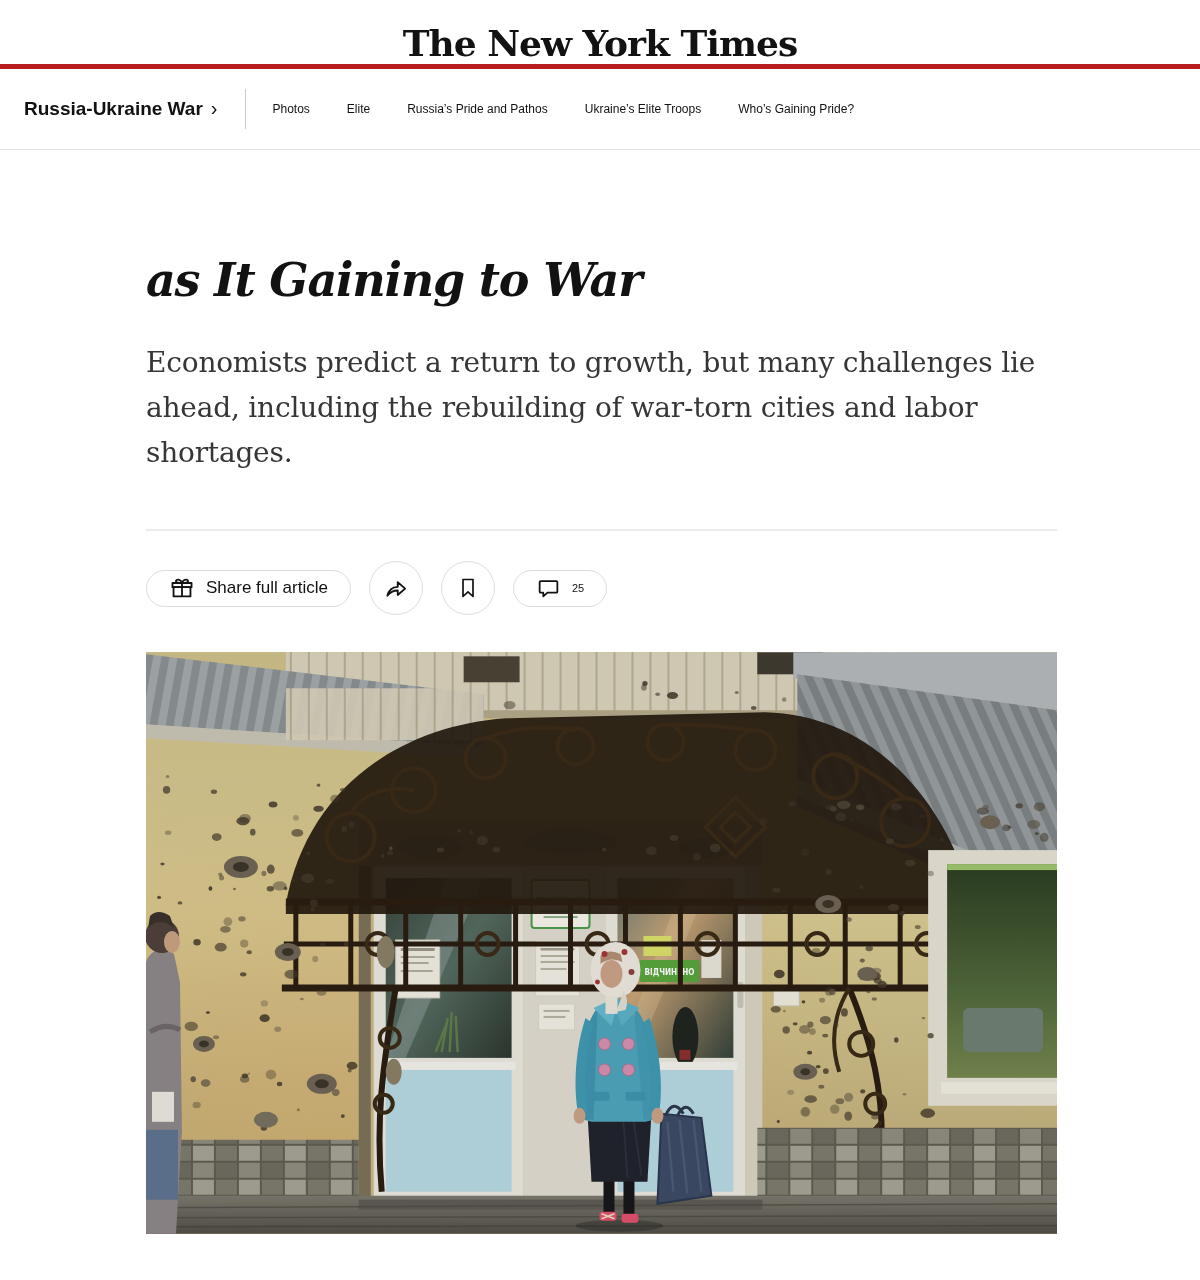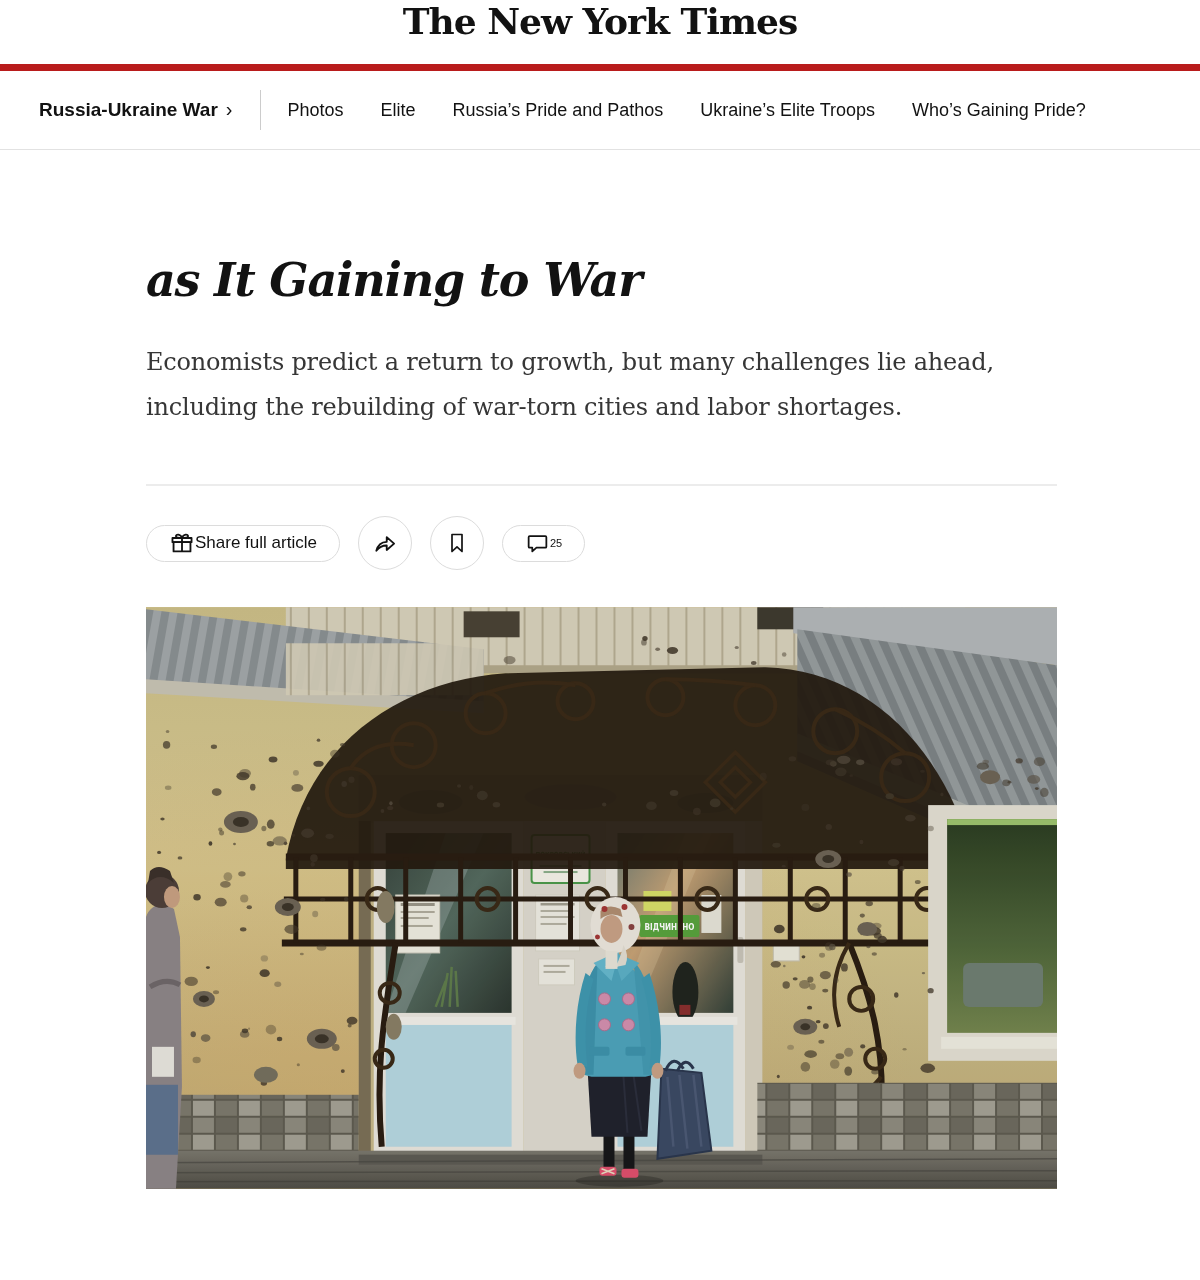--- a/index.html
+++ b/index.html
@@ -1,59 +1,59 @@
 <!DOCTYPE html>
 <html><head>
 <meta charset="utf-8">
 <style>
   * { margin:0; padding:0; box-sizing:border-box; }
   html,body { background:#ffffff; width:1200px; font-family:"Liberation Sans", sans-serif; color:#121212; }
   body { overflow-x:hidden; }
 
   
-  .masthead { height:64px; display:flex; align-items:flex-start; justify-content:center; }
+  .masthead { height:64px; display:flex; align-items:flex-end; justify-content:center; }
   .masthead-title {
     font-family:"DejaVu Serif", serif; font-weight:700; font-size:36px;
     letter-spacing:-1px; color:#121212; white-space:nowrap;
   }
 
   
   .section-nav {
-    height:86px; border-top:7px solid #b91c1c; border-bottom:1px solid #e2e2e2;
-    display:flex; align-items:center; padding-left:39px;
+    height:86px; border-top:5px solid #b91c1c; border-bottom:1px solid #e2e2e2;
+    display:flex; align-items:center; padding-left:24px;
   }
   .section-title { font-size:19px; font-weight:700; color:#121212; text-decoration:none; display:flex; align-items:center; gap:8px; }
   .section-title .chev { font-weight:400; font-size:20px; line-height:1; transform:translateY(-1px); }
   .nav-divider { width:1px; height:40px; background:#cccccc; margin:0 26px 0 28px; }
   .nav-links { display:flex; align-items:center; gap:37px; }
-  .nav-links a { font-size:18px; color:#121212; text-decoration:none; white-space:nowrap; }
+  .nav-links a { font-size:12px; color:#121212; text-decoration:none; white-space:nowrap; }
 
   
   .article-col { width:911px; margin-left:146px; }
   .headline {
     margin-top:96px;
     font-family:"DejaVu Serif", serif; font-style:italic; font-weight:700;
     font-size:46px; line-height:68px; letter-spacing:-1.2px; color:#121212;
   }
   .headline span { display:block; }
   .summary {
     margin-top:26px;
     font-family:"DejaVu Serif", serif; font-weight:400;
-    font-size:24px; line-height:45px; color:#363636; letter-spacing:-0.2px;
+    font-size:28px; line-height:45px; color:#363636; letter-spacing:-0.2px;
     max-width:895px;
   }
   .rule { border:none; height:2px; background:#ececec; margin:54px 0 0 0; }
 
   
   .toolbar { margin-top:30px; display:flex; align-items:center; gap:18px; }
   .pill, .circ {
     display:inline-flex; align-items:center; justify-content:center;
     border:1px solid #dcdcdc; background:#fff; cursor:pointer; color:#121212;
   }
-  .pill { height:37px; border-radius:28px; padding:0 22px; font-size:17px; font-family:"Liberation Sans",sans-serif; }
+  .pill { height:37px; border-radius:28px; padding:0 22px; gap:11px; font-size:17px; font-family:"Liberation Sans",sans-serif; }
   .circ { width:54px; height:54px; border-radius:50%; }
   .toolbar svg { display:block; }
   .comment-count { font-size:11px; }
 
   
   .lead-photo { margin-top:37px; width:911px; height:582px; overflow:hidden; background:#cfc28c; }
   .lead-photo svg { display:block; }
 </style>
 </head>
 <body>

